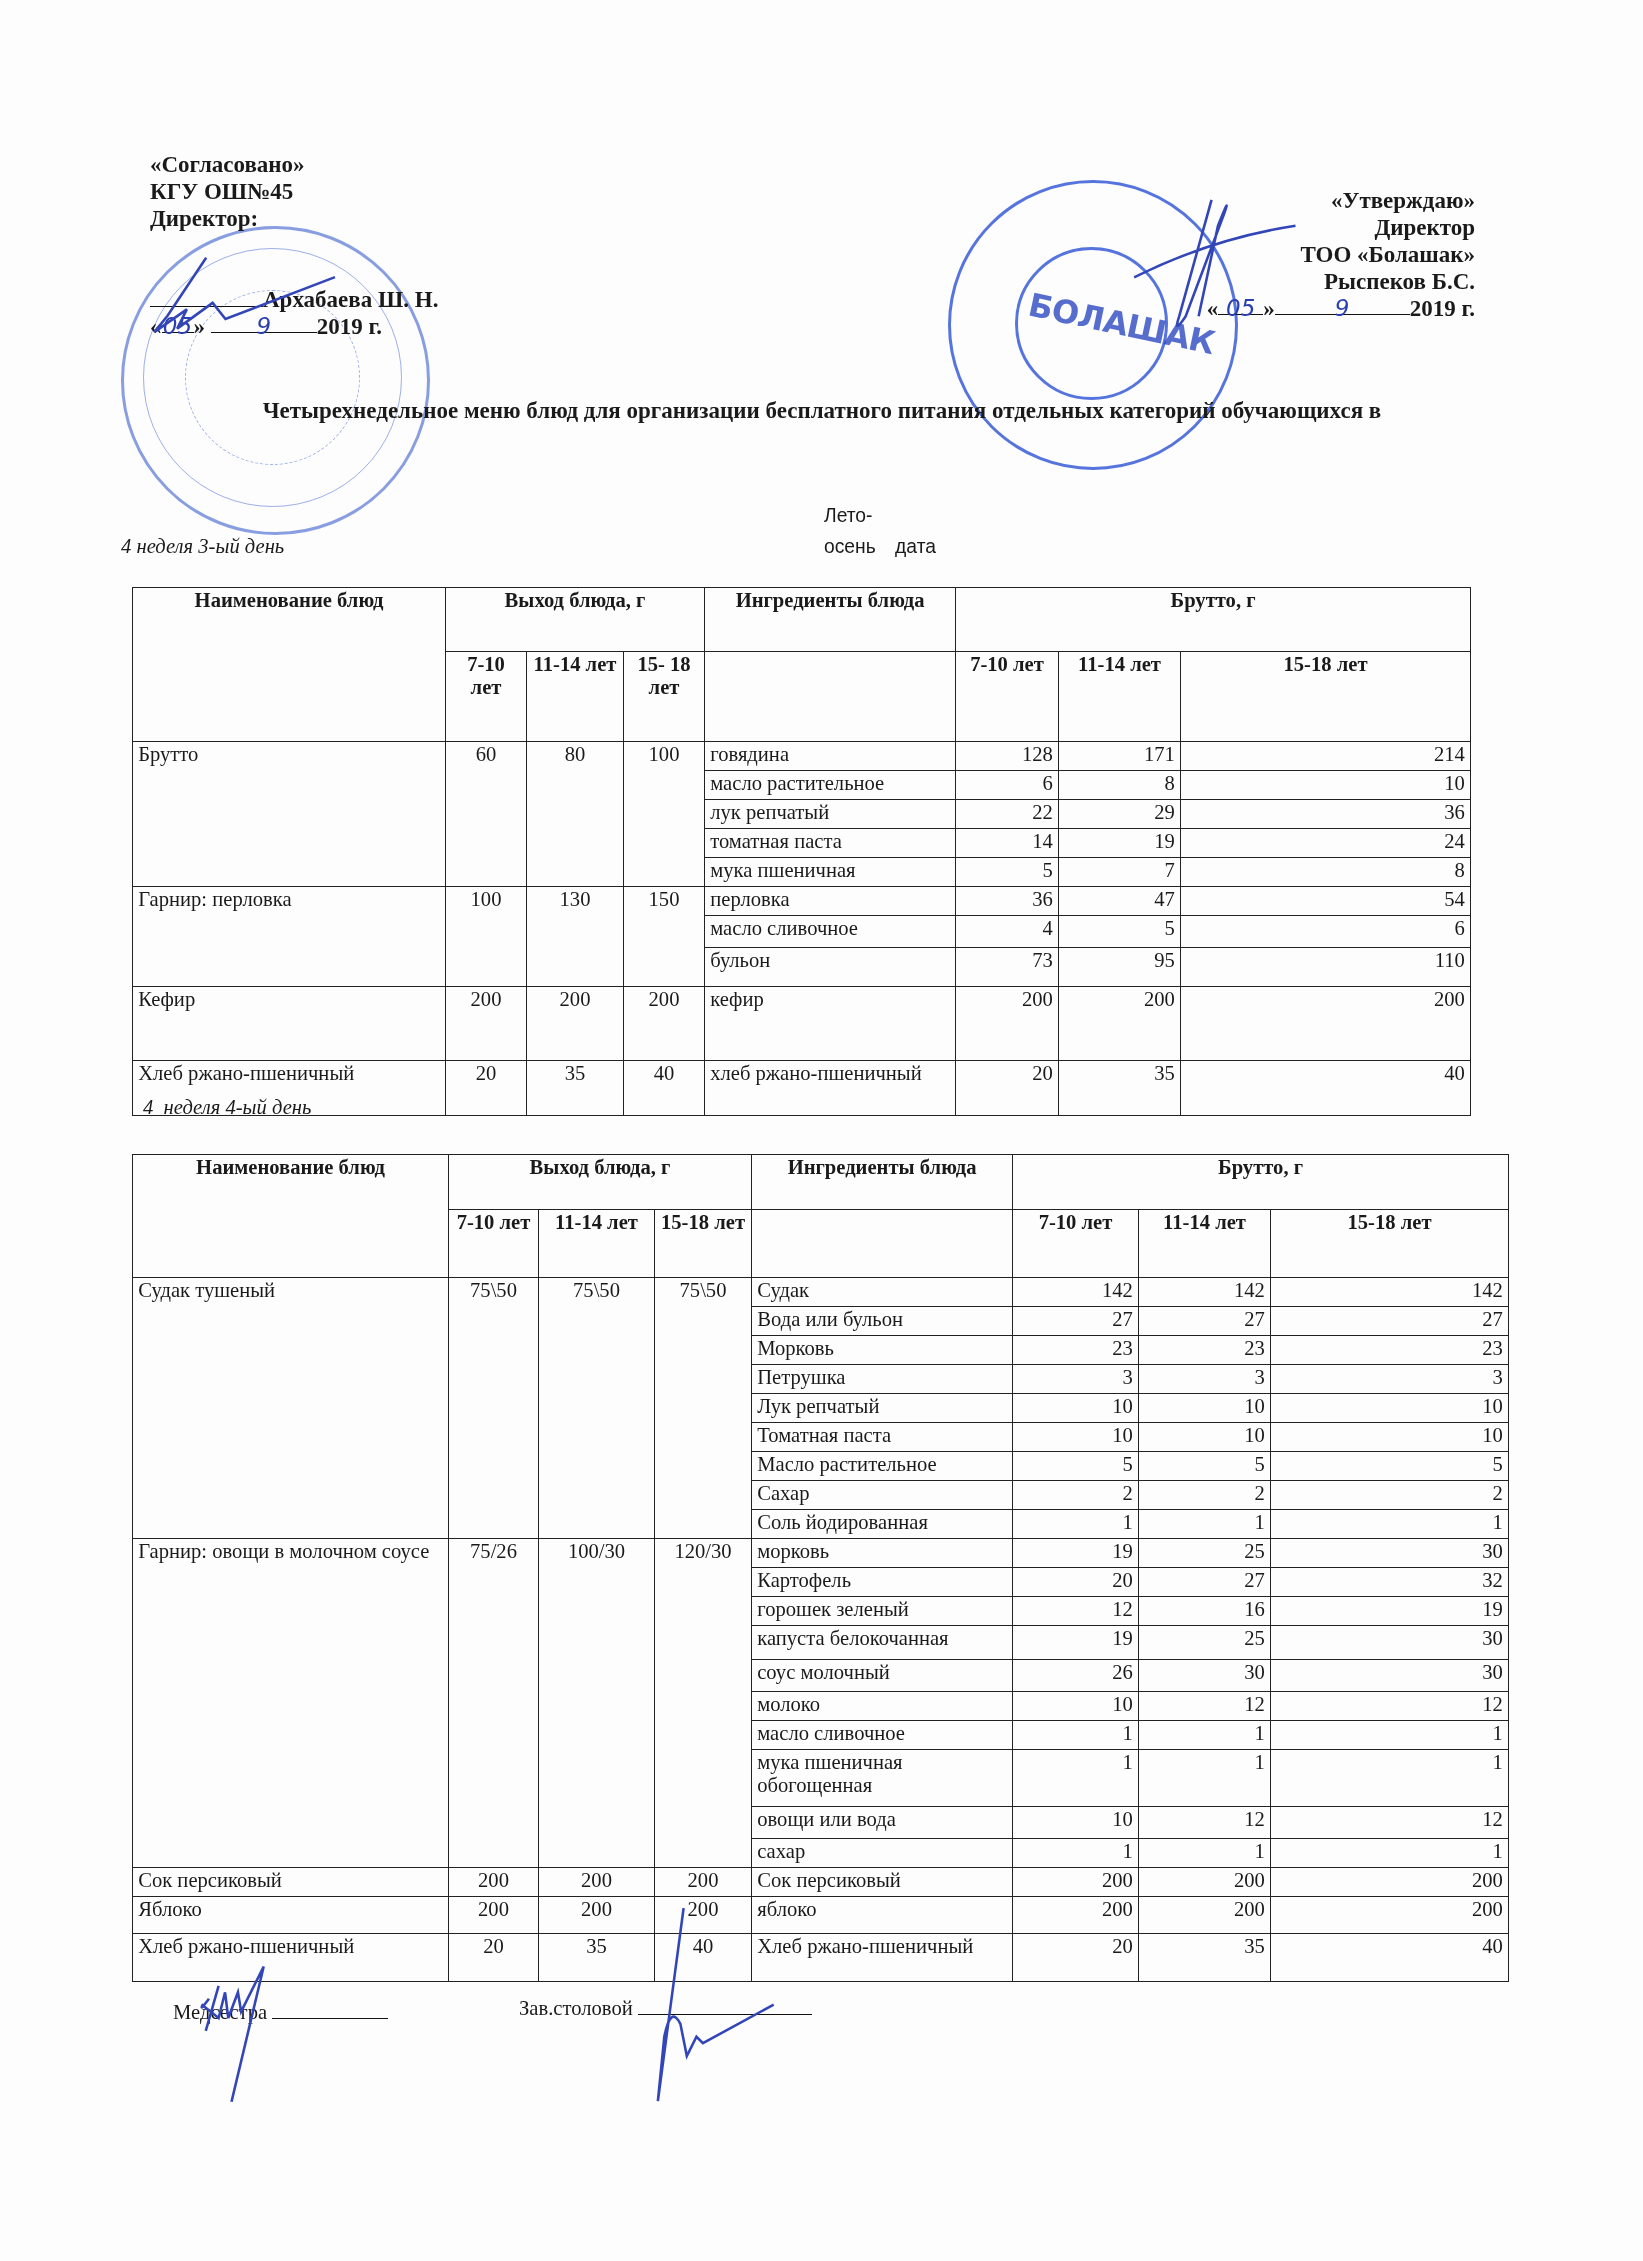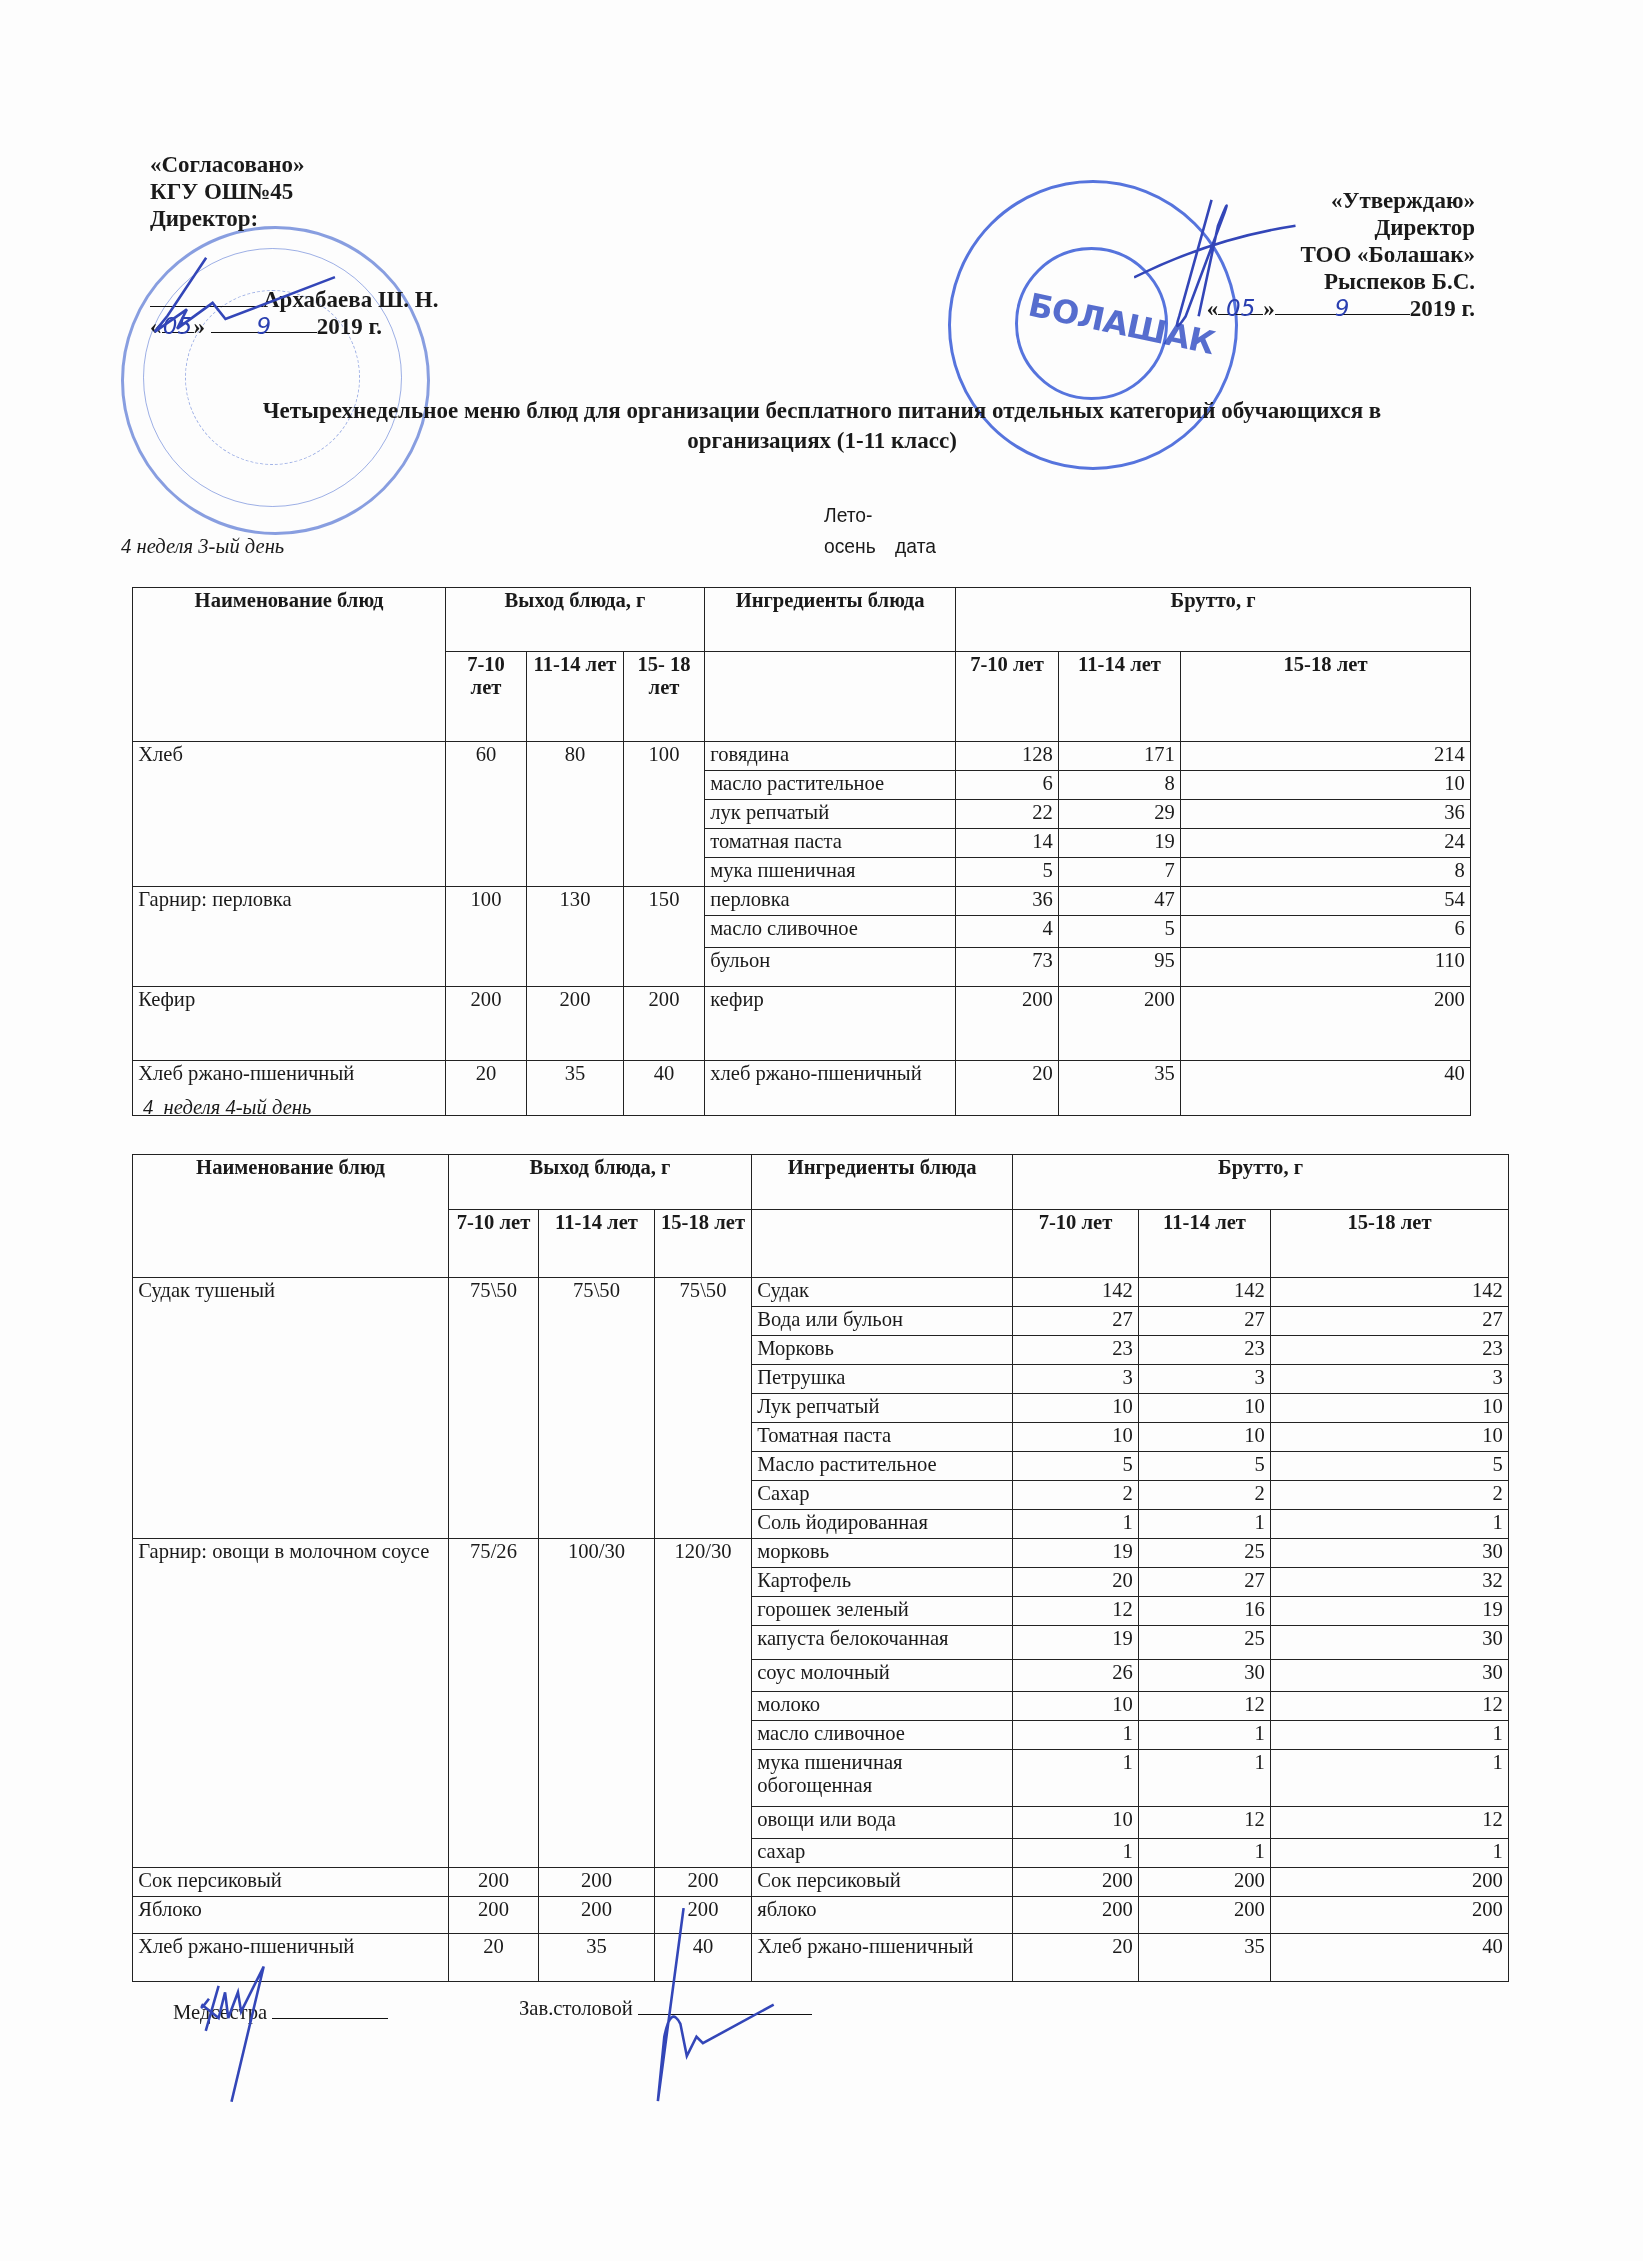--- a/index.html
+++ b/index.html
@@ -64,21 +64,20 @@
 
 <svg class="sign" style="left:116px; top:219px;" width="322" height="142" viewBox="0 0 500 220">
   <path d="M140 60 L80 150 L60 175 L110 140 L95 170 L150 130 L170 155 L340 90" fill="none" stroke="#3346b8" stroke-width="4"></path>
 </svg>
 <svg class="sign" style="left:1134px; top:187px;" width="168" height="155" viewBox="0 0 260 240">
   <path d="M120 20 L70 200 Q60 230 80 200 L140 40 Q150 10 130 60 L100 200 M0 140 Q120 80 250 60" fill="none" stroke="#3346b8" stroke-width="4"></path>
 </svg>
 
 <div class="abs title">
   <div>Четырехнедельное меню блюд для организации бесплатного питания отдельных категорий обучающихся в</div>
-  <div>организациях (1-11 класс)</div>
 </div>
 
 <div class="abs season">
   <div style="margin-bottom:5.2px">Лето-</div>
   <div><span>осень</span><span style="display:inline-block; width:19.3px"></span><span>дата</span></div>
 </div>
 
 <div class="abs daylabel" style="left:121px; top:535px;">4 неделя 3-ый день</div>
 
 <table class="menu" id="t1" style="left:132px; top:587px; width:1338px;">
@@ -105,21 +104,21 @@
     <td class="sub">11-14 лет</td>
     <td class="sub">15- 18 лет</td>
     <td></td>
     <td class="sub">7-10 лет</td>
     <td class="sub">11-14 лет</td>
     <td class="sub">15-18 лет</td>
   </tr>
   </tbody>
     <tbody id="t1-body">
       <tr style="height: 29px;">
-        <td rowspan="5">Хлеб</td>
+        <td rowspan="5">Брутто</td>
         <td rowspan="5" class="ctr">60</td>
         <td rowspan="5" class="ctr">80</td>
         <td rowspan="5" class="ctr">100</td>
         <td>говядина</td>
         <td class="num">128</td>
         <td class="num">171</td>
         <td class="num">214</td>
       </tr>
       <tr style="height: 29px;">
         <td>масло растительное</td>

